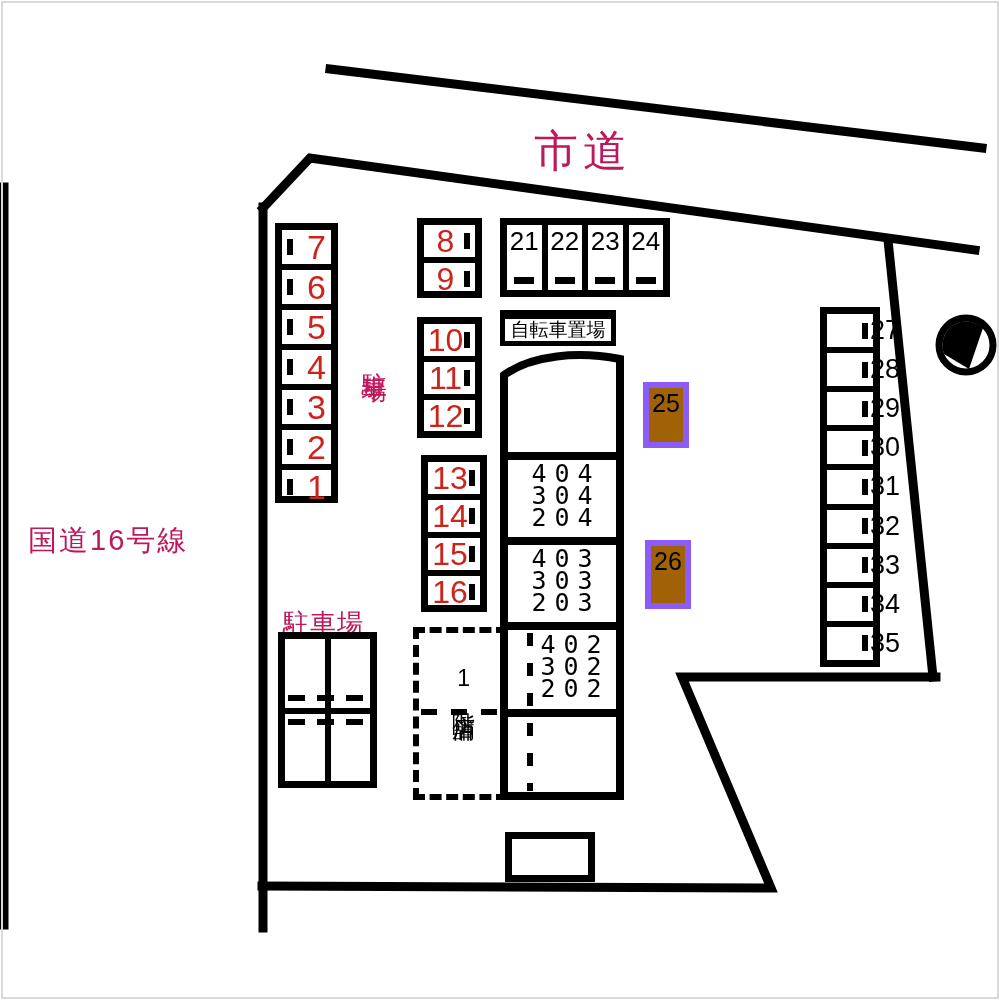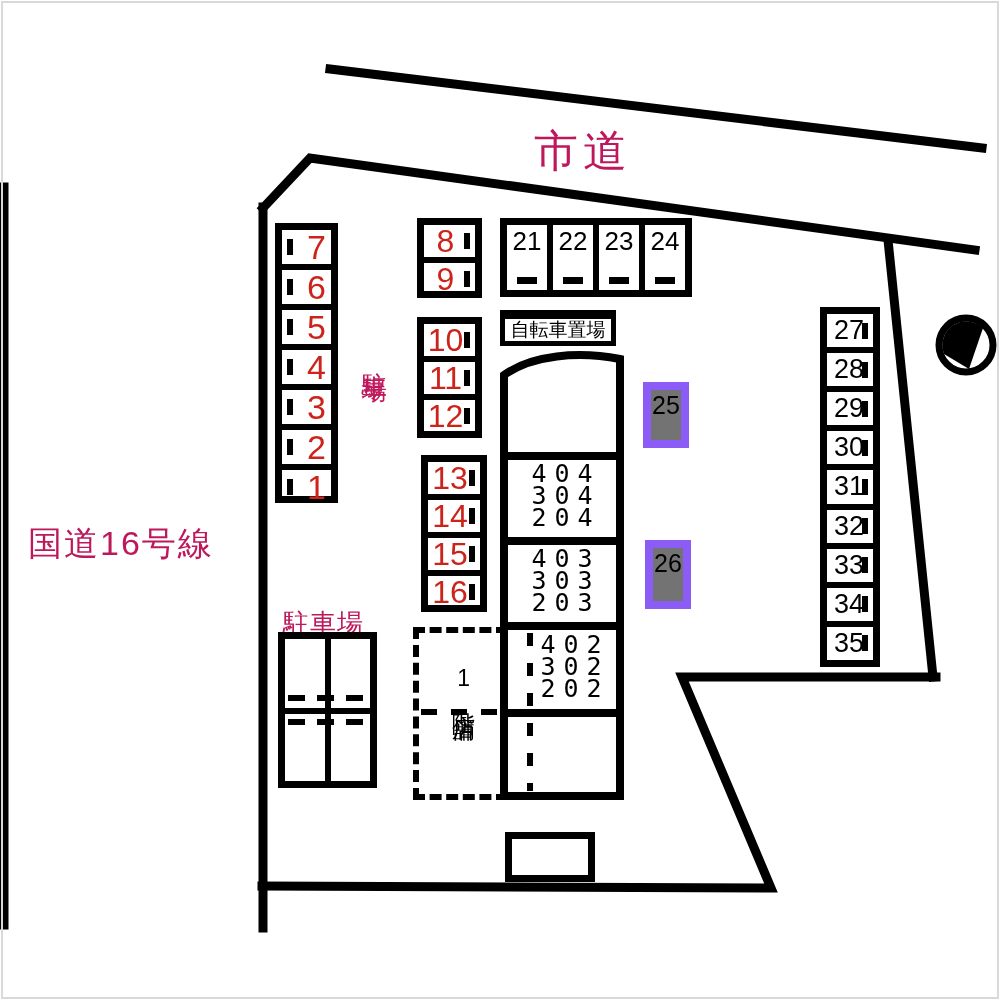--- a/index.html
+++ b/index.html
@@ -21,28 +21,28 @@
   .strip .cell:first-child{border-top:0;}
   .strip.h .cell{border-top:0;border-left:6px solid #000;align-items:flex-start;justify-content:center;}
   .strip.h .cell:first-child{border-left:0;}
   .num{line-height:1;}
   .red .num{color:#cc231b;}
   .strip-left .cell{justify-content:flex-end;}
   .strip-left .num{padding-right:5px;font-size:34px;}
   .strip-mid .cell{justify-content:center;}
   .strip-mid .num{font-size:32px;padding-right:8px;}
   .strip-right .cell{justify-content:flex-start;}
-  .strip-right .num{padding-left:7px;font-size:27px;}
+  .strip-right .num{padding-left:7px;font-size:27px;margin-left:36px;}
   .strip.h .num{font-size:26px;padding-top:3px;}
   .tick-l{position:absolute;left:5px;top:50%;margin-top:-8px;width:6px;height:16px;background:#000;}
   .tick-r{position:absolute;right:5px;top:50%;margin-top:-8px;width:6px;height:16px;background:#000;}
   .tick-b{position:absolute;bottom:6px;left:50%;margin-left:-10px;width:20px;height:7px;background:#000;}
 
   
-  .sbox{position:absolute;border:8px solid #8b5cf6;background:#737373;}
+  .sbox{position:absolute;border:6px solid #8b5cf6;background:#a16207;}
   .sbox .num{position:absolute;top:3px;left:0;right:0;text-align:center;font-size:25px;color:#000;}
 
   
   .grid22{position:absolute;left:278px;top:632px;width:99px;height:156px;border:7px solid #000;background:#fff;}
   .grid22 .vdiv{position:absolute;top:0;bottom:0;left:calc(50% - 3px);width:6px;background:#000;}
   .grid22 .hdiv{position:absolute;left:0;right:0;top:69px;height:6px;background:#000;}
   .grid22 .dashrow{position:absolute;left:3px;right:3px;height:6px;
     background:repeating-linear-gradient(to right,#000 0 17px,transparent 17px 29px);}
 
   
@@ -62,21 +62,21 @@
 
   
   .units{position:absolute;left:504px;width:116px;text-align:center;
     font-family:"DejaVu Sans Mono",monospace;font-size:25px;line-height:22px;
     color:#000;letter-spacing:8px;text-indent:8px;}
   .units.inset{padding-left:18px;}
 
   
   .lbl{position:absolute;color:#be185d;white-space:nowrap;}
   .lbl-city{left:534px;top:122px;font-size:44px;letter-spacing:5px;}
-  .lbl-route{left:28px;top:521px;font-size:34px;letter-spacing:2px;}
+  .lbl-route{left:28px;top:521px;font-size:29px;letter-spacing:2px;}
   .lbl-park-v{left:360px;top:352px;font-size:25px;letter-spacing:3px;}
   .lbl-park-h{left:283px;top:606px;font-size:26px;letter-spacing:1px;}
 
   .empty-rect{position:absolute;left:505px;top:832px;width:90px;height:50px;border:7px solid #000;background:#fff;}
 </style>
 </head>
 <body>
 
 <div class="canvas">
 
@@ -178,21 +178,21 @@
     <div class="cell">
         <span class="num">15</span>
         <span class="tick-r"></span>
       </div>
     <div class="cell">
         <span class="num">16</span>
         <span class="tick-r"></span>
       </div>
   </div>
 
-  <div class="strip h" style="left:500px;top:218px;width:192px;height:79px;">
+  <div class="strip h" style="left:500px;top:218px;width:170px;height:79px;">
     <div class="cell">
         <span class="num">21</span>
         <span class="tick-b"></span>
       </div>
     <div class="cell">
         <span class="num">22</span>
         <span class="tick-b"></span>
       </div>
     <div class="cell">
         <span class="num">23</span>

